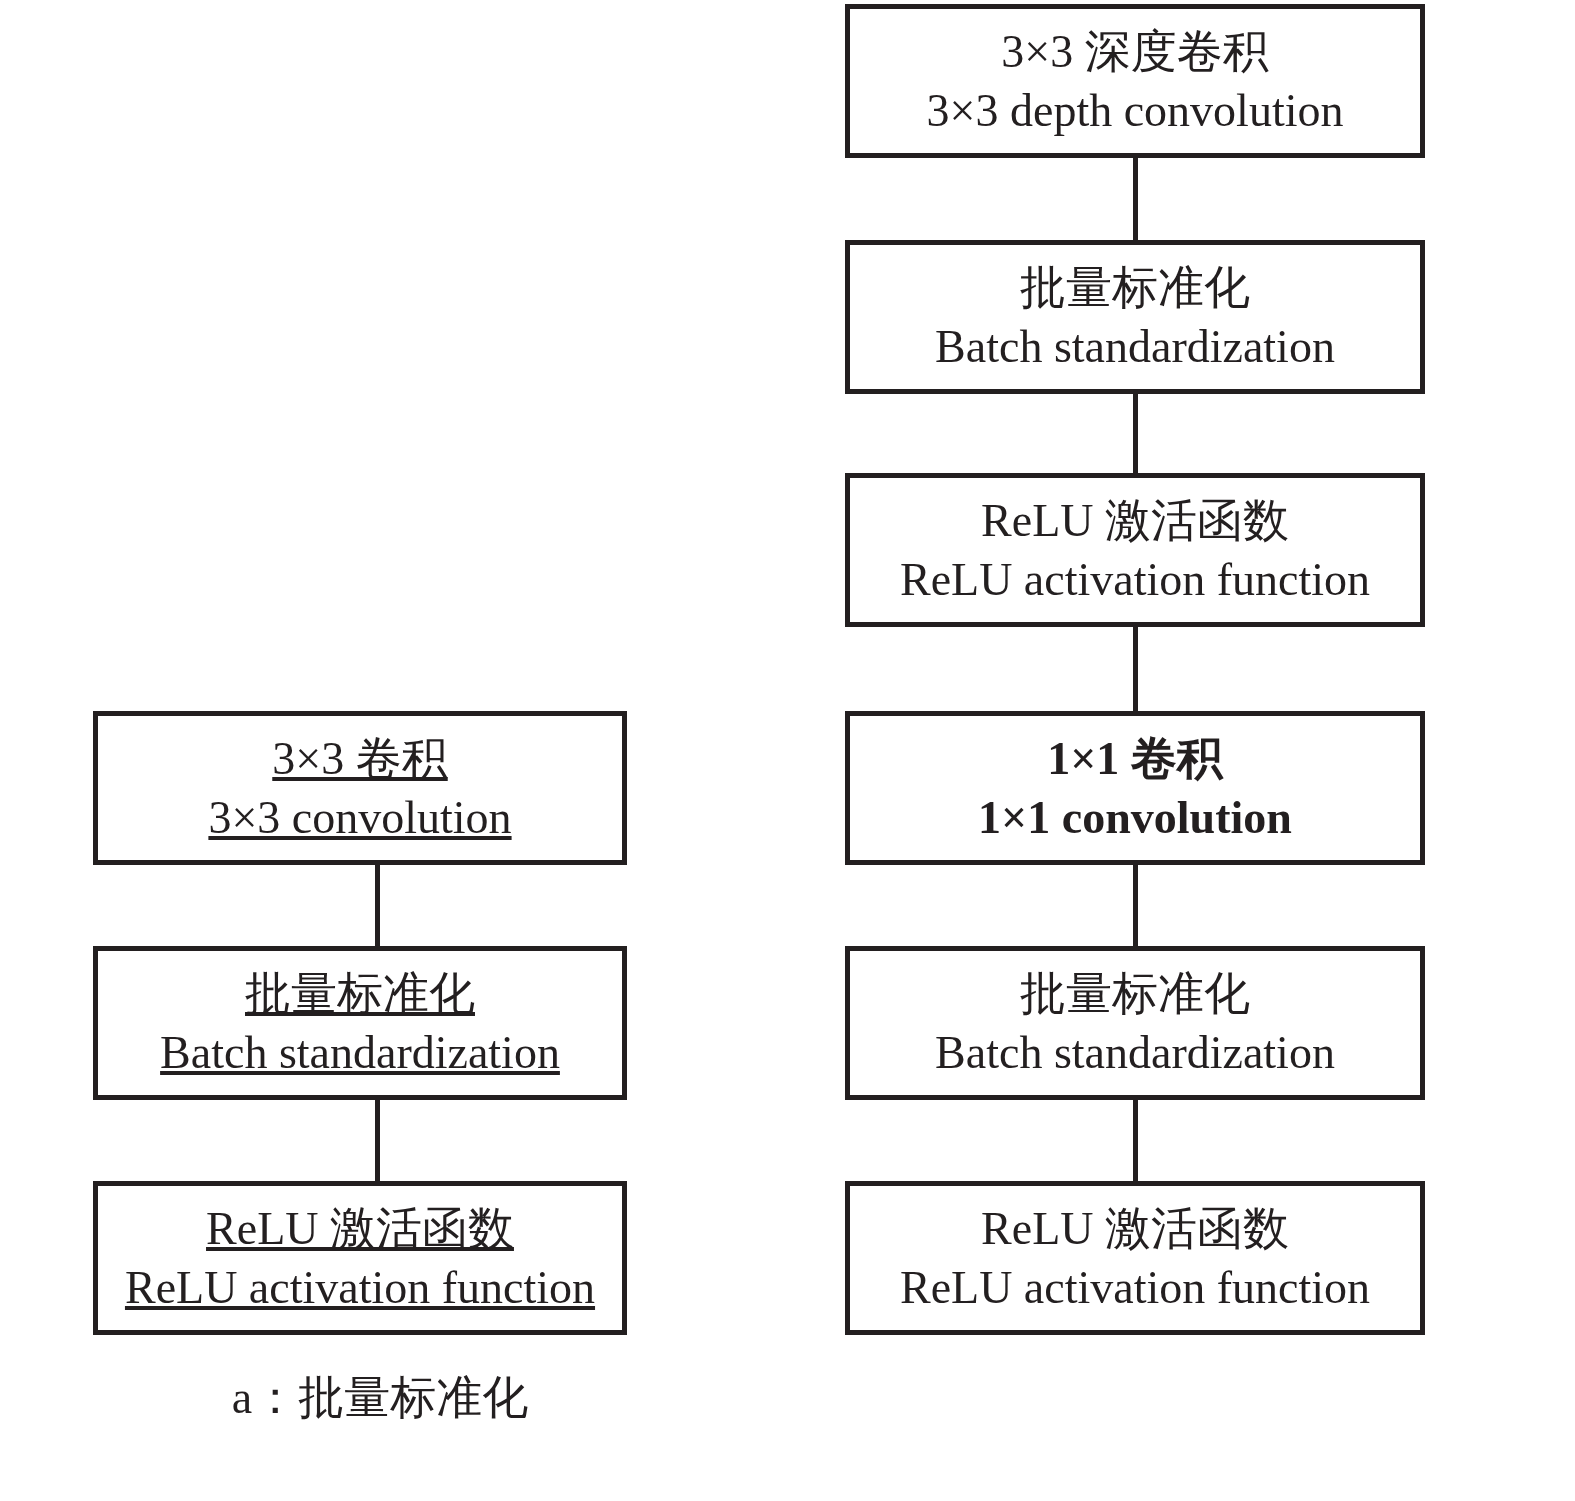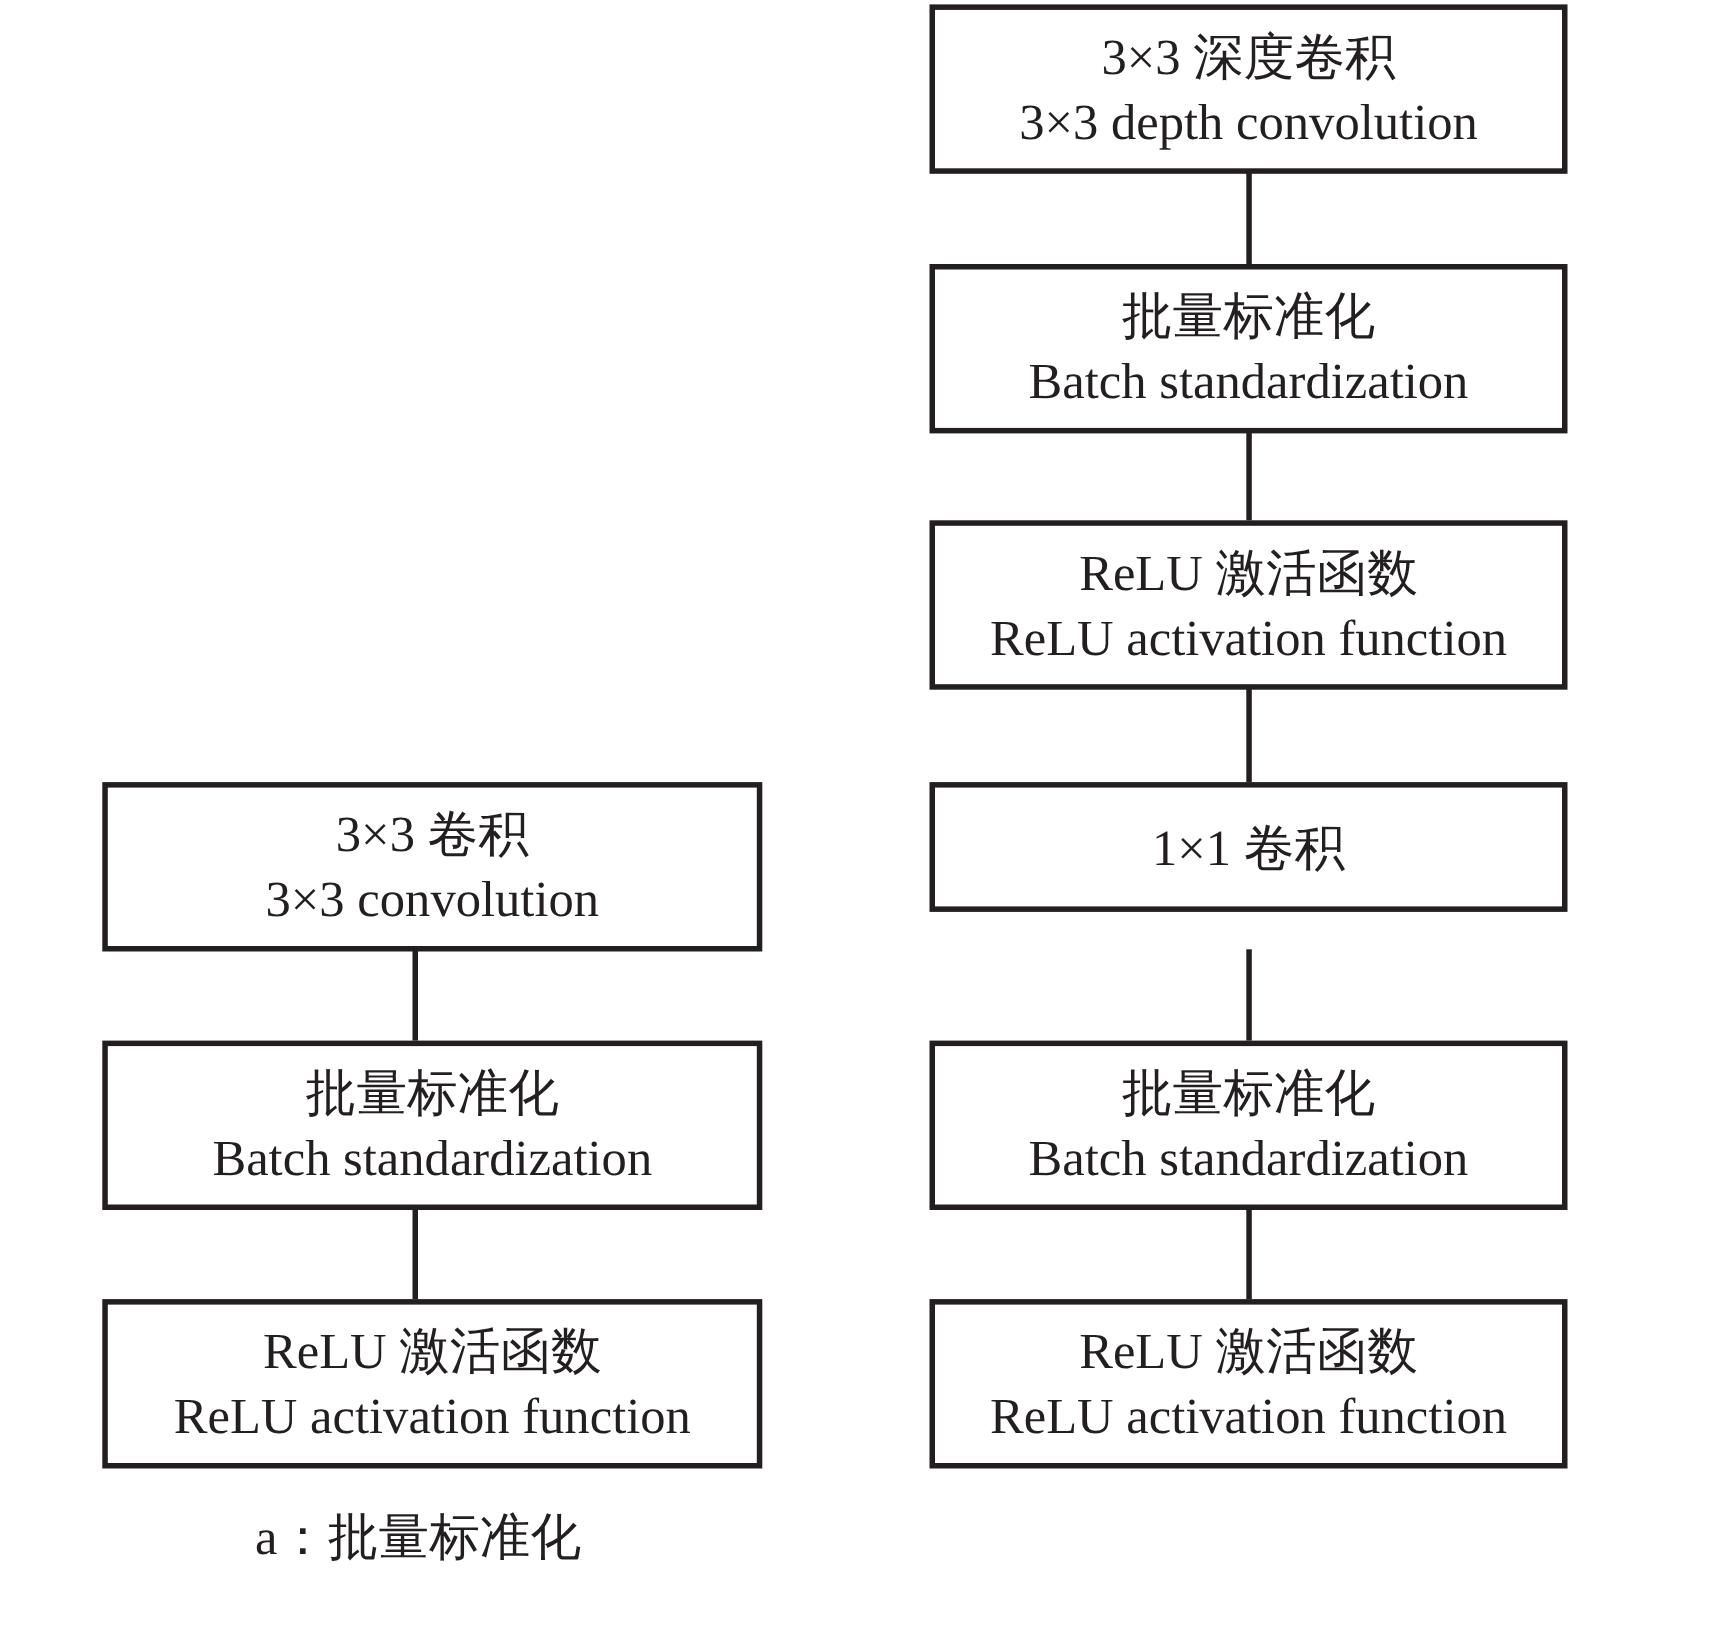--- a/index.html
+++ b/index.html
@@ -22,21 +22,21 @@
     flex-direction: column;
     align-items: center;
     justify-content: center;
     text-align: center;
   }
   .box .zh, .box .en, .caption .zh, .caption .en {
     font-size: 46px;
     line-height: 59px;
     white-space: nowrap;
   }
-  .col-a { left: 93px;  width: 600px; }
+  .col-a { left: 93px;  width: 534px; text-decoration: underline; }
   .col-b { left: 845px; width: 580px; }
   .vline {
     position: absolute;
     width: 5px;
     background: var(--ink);
   }
   .vline.col-a-line { left: 375px; }
   .vline.col-b-line { left: 1133px; }
   .caption {
     position: absolute;
@@ -62,22 +62,23 @@
     <div class="en">Batch standardization</div>
   </div>
   <div class="vline col-b-line" style="top:392px;height:84px;"></div>
 
   <div class="box col-b" style="top:473px;height:154px;">
     <div class="zh">ReLU 激活函数</div>
     <div class="en">ReLU activation function</div>
   </div>
   <div class="vline col-b-line" style="top:625px;height:89px;"></div>
 
-  <div class="box col-b" style="top:711px;height:118px;">
+  <div class="box col-b" style="top:711px;height:154px;font-weight:bold;">
     <div class="zh">1×1 卷积</div>
+    <div class="en">1×1 convolution</div>
   </div>
   <div class="vline col-b-line" style="top:863px;height:86px;"></div>
 
   <div class="box col-b" style="top:946px;height:154px;">
     <div class="zh">批量标准化</div>
     <div class="en">Batch standardization</div>
   </div>
   <div class="vline col-b-line" style="top:1098px;height:86px;"></div>
 
   <div class="box col-b" style="top:1181px;height:154px;">

